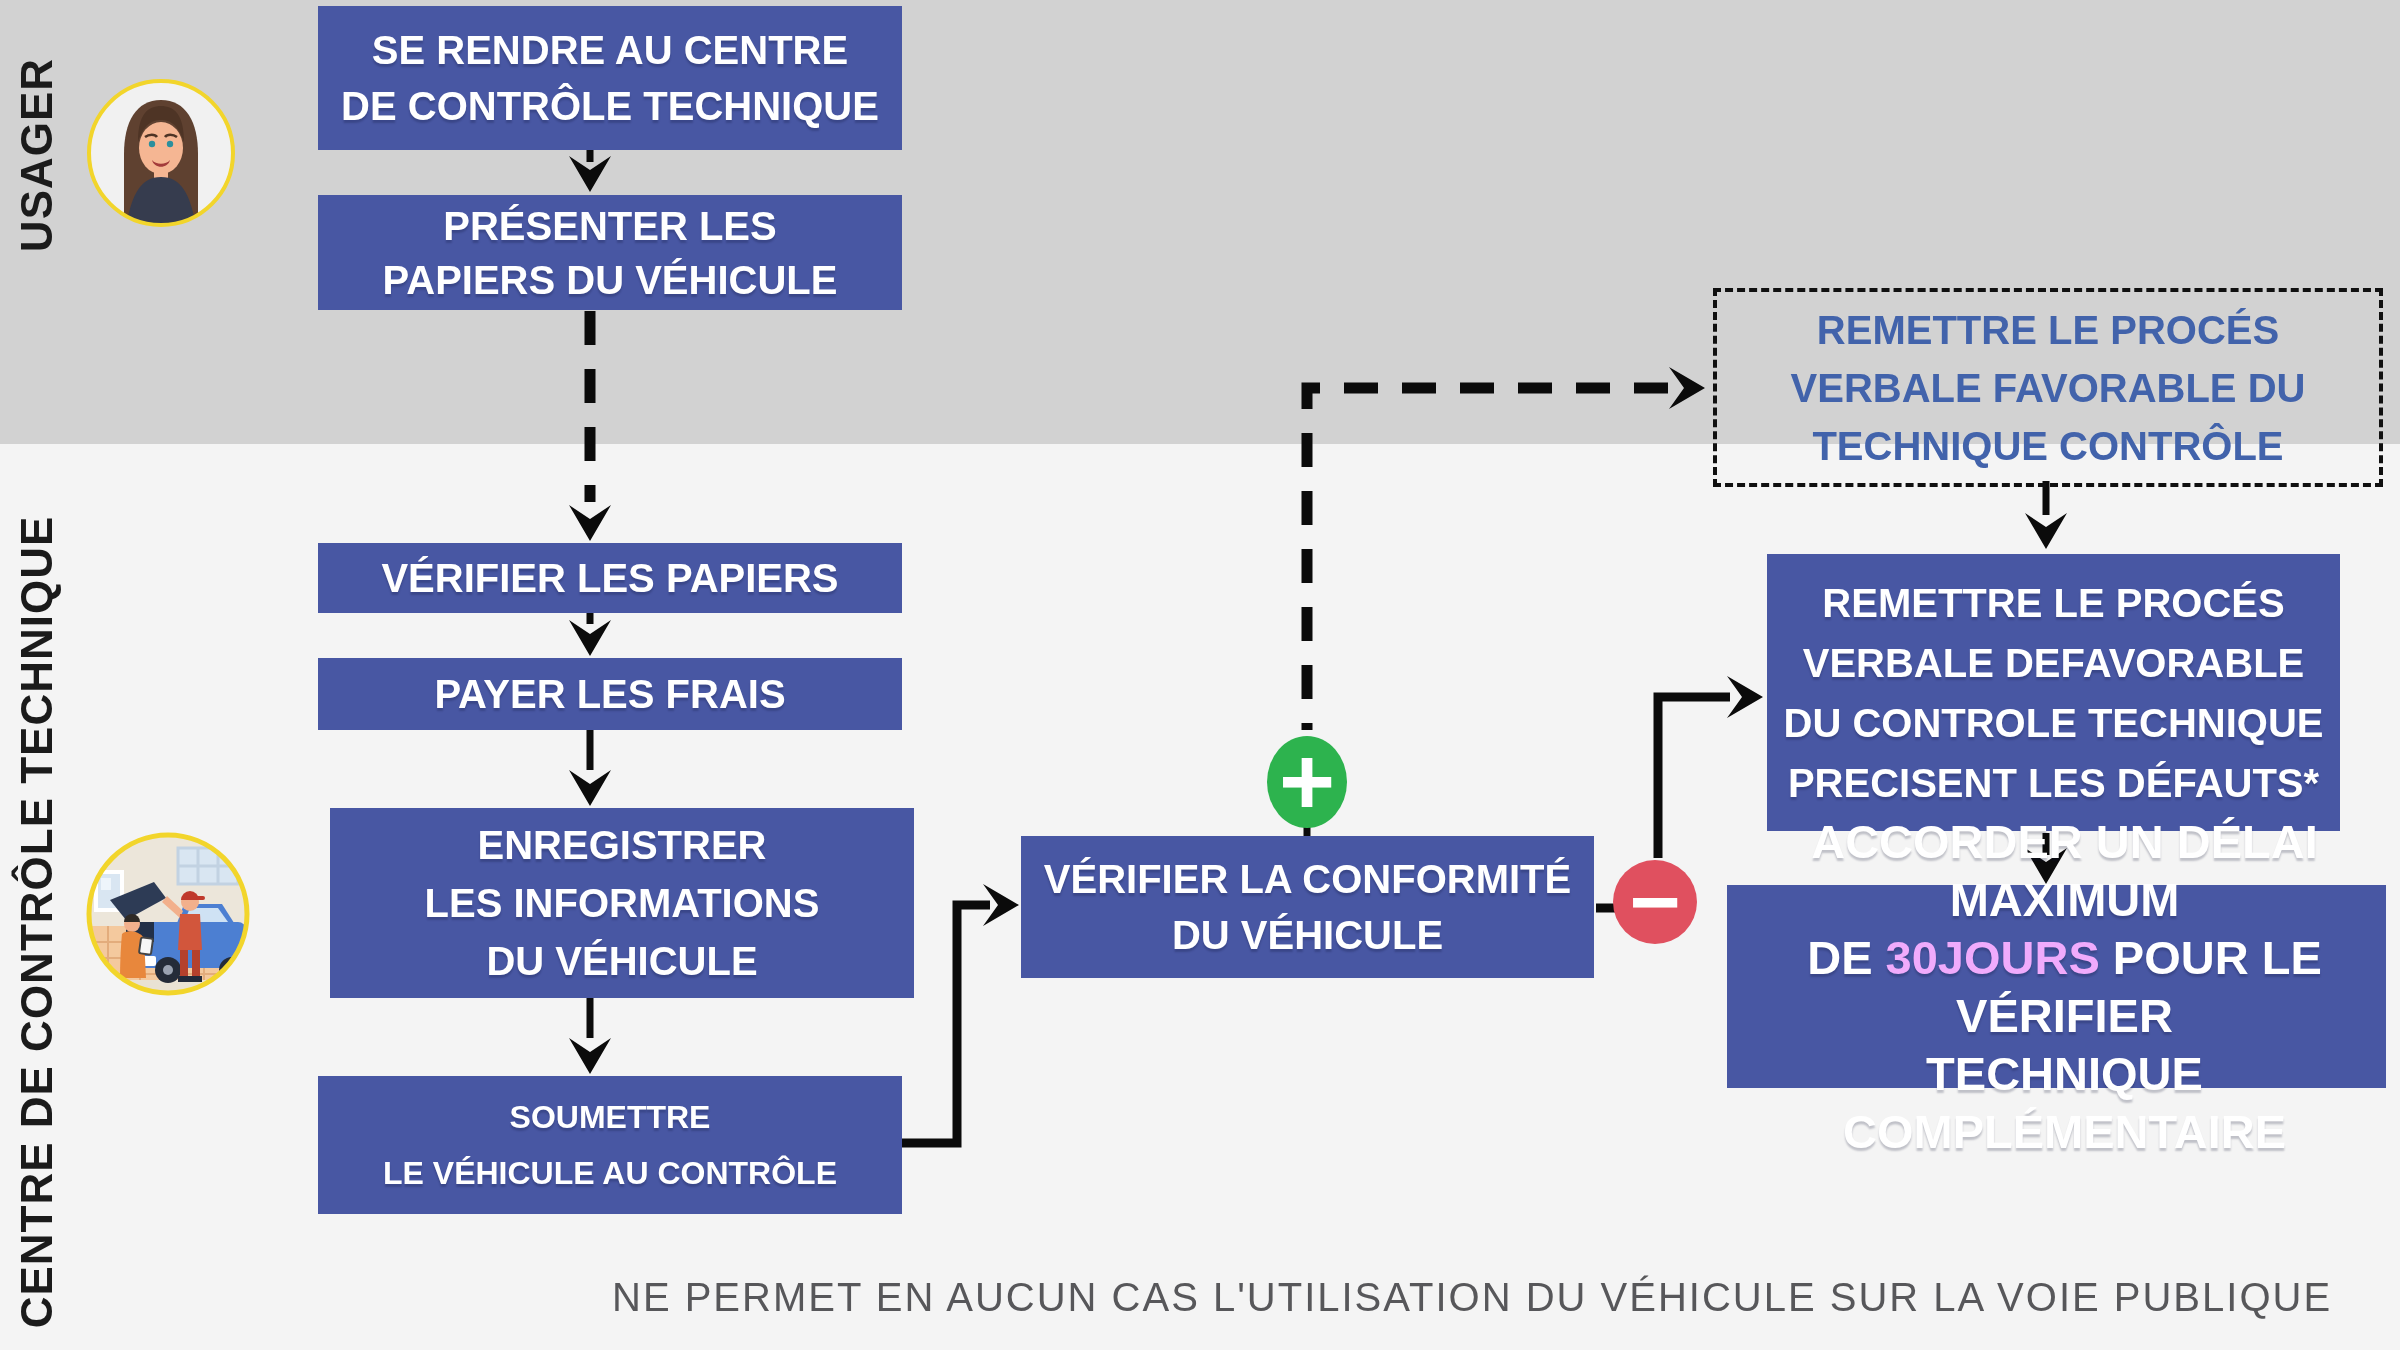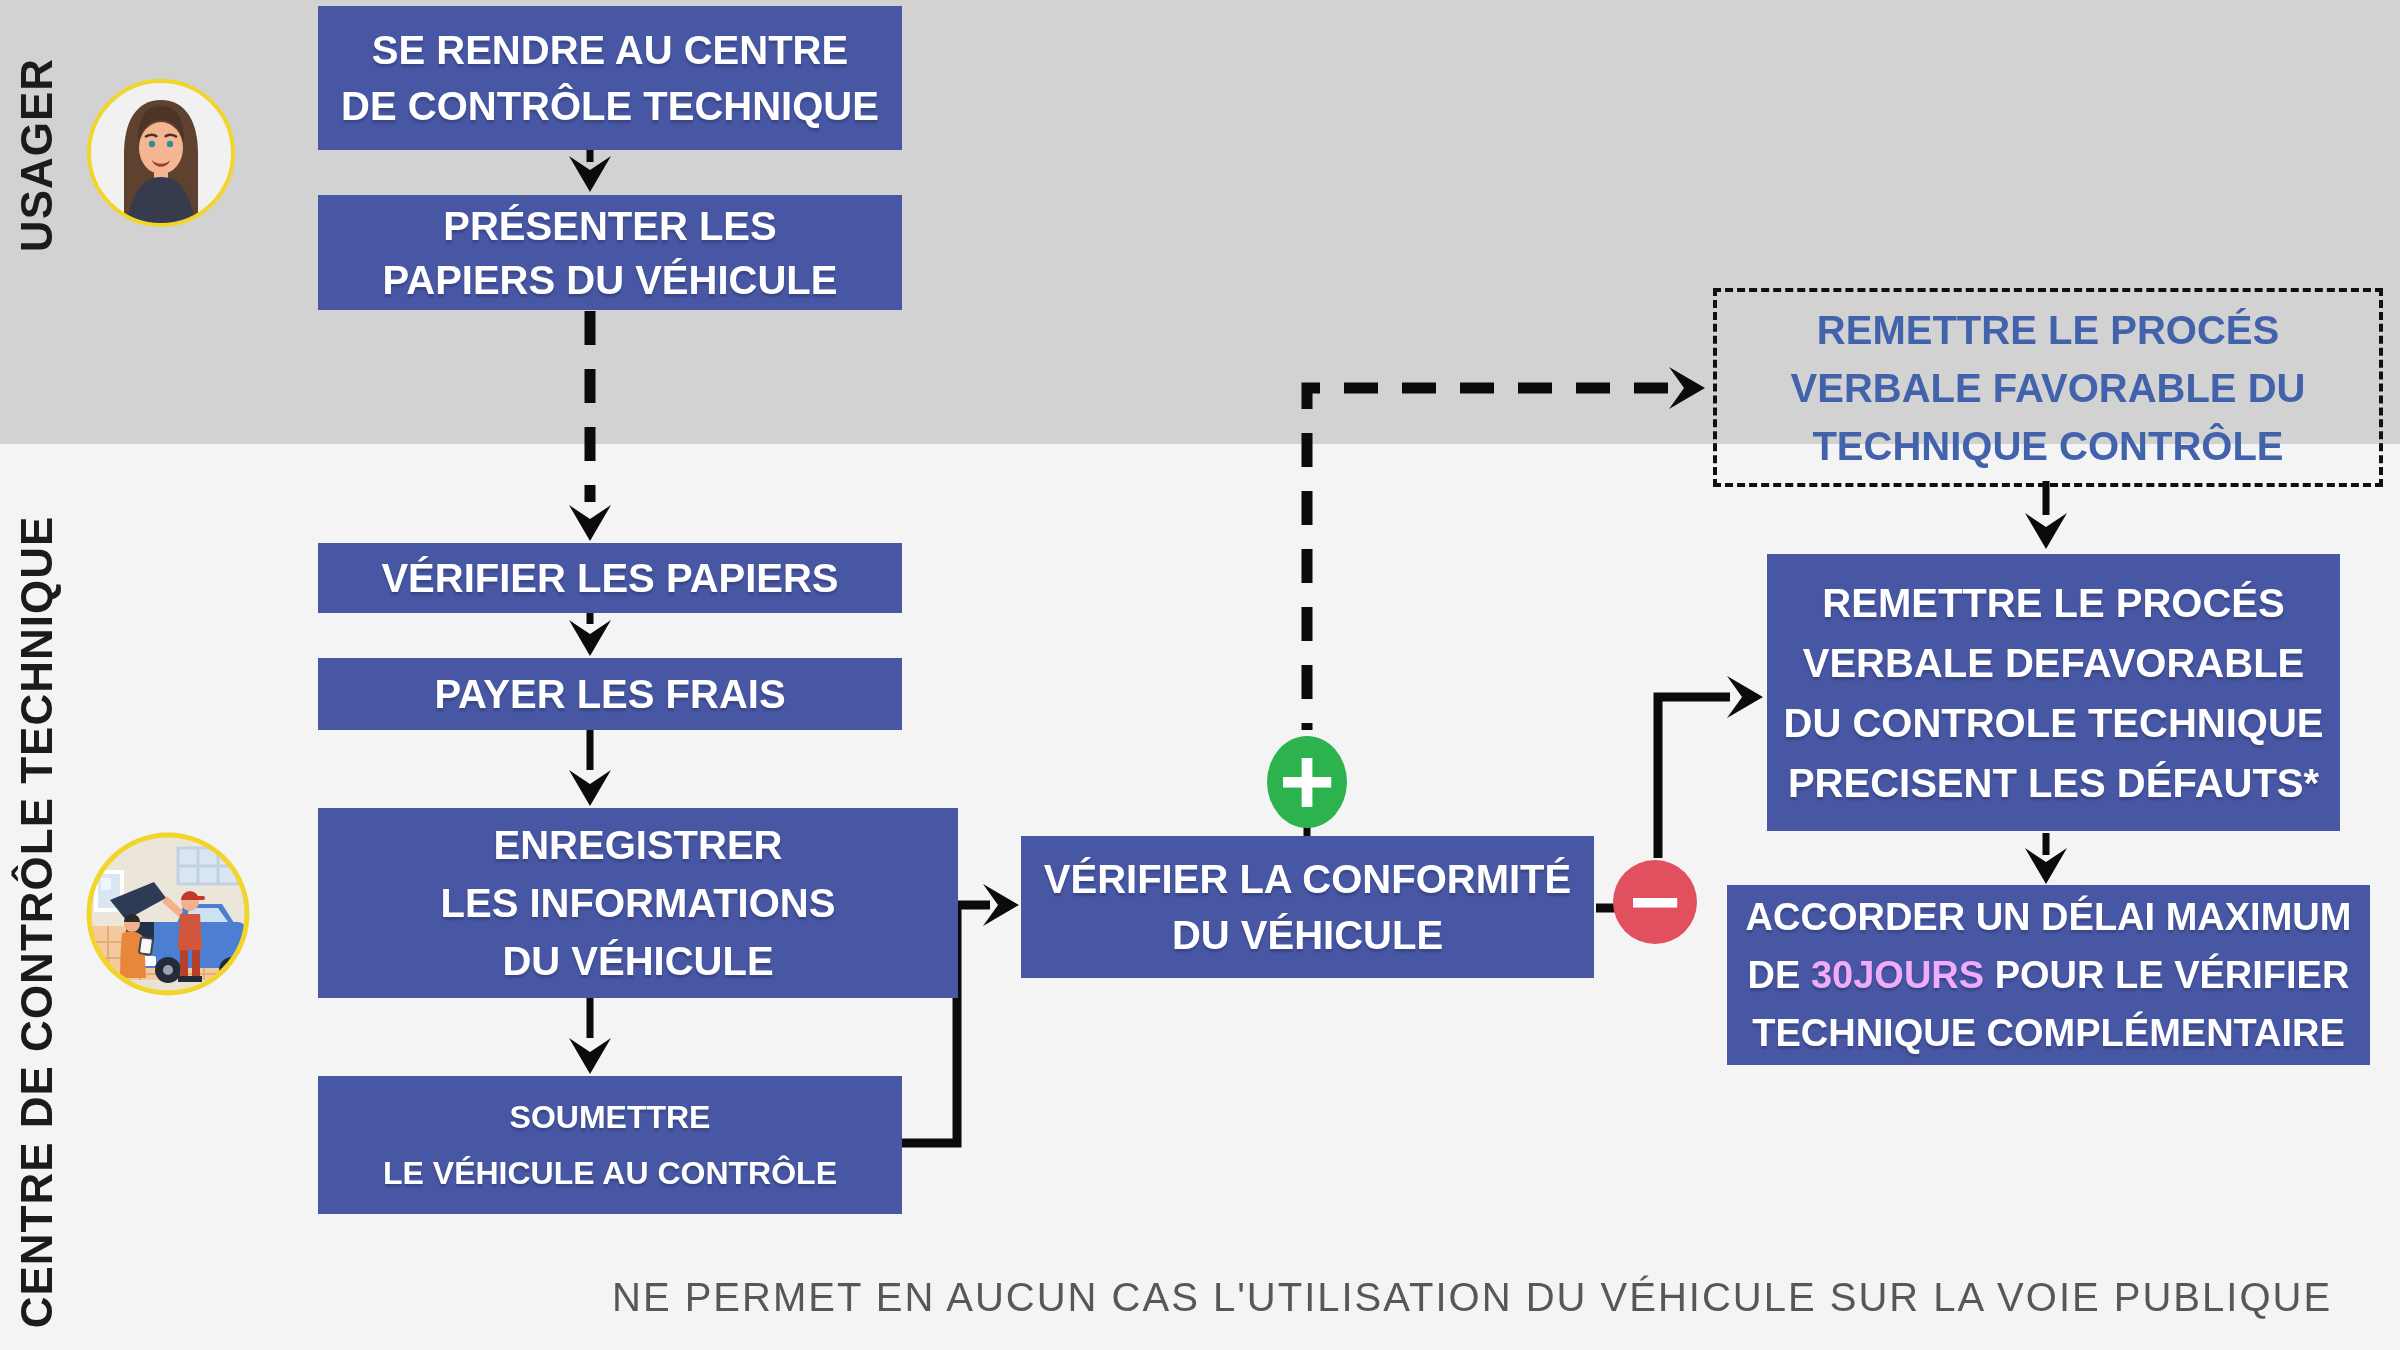--- a/index.html
+++ b/index.html
@@ -25,25 +25,25 @@
 
   .box{
     position:absolute;background:#4857a3;color:#ffffff;font-weight:700;
     display:flex;align-items:center;justify-content:center;text-align:center;
     white-space:pre-line;text-shadow:0 3px 2px rgba(10,15,45,.22);
   }
   #box-step1{left:318px;top:6px;width:584px;height:144px;font-size:40px;line-height:56px;}
   #box-step2{left:318px;top:195px;width:584px;height:115px;font-size:40px;line-height:54px;}
   #box-step3{left:318px;top:543px;width:584px;height:70px;font-size:40px;}
   #box-step4{left:318px;top:658px;width:584px;height:72px;font-size:40px;}
-  #box-step5{left:318px;top:808px;width:640px;height:190px;font-size:40px;line-height:58px;}
+  #box-step5{left:330px;top:808px;width:584px;height:190px;font-size:40px;line-height:58px;}
   #box-step6{left:318px;top:1076px;width:584px;height:138px;font-size:32px;line-height:56px;}
   #box-step7{left:1021px;top:836px;width:573px;height:142px;font-size:40px;line-height:56px;}
   #box-defavorable{left:1767px;top:554px;width:573px;height:277px;font-size:40px;line-height:60px;}
-  #box-accorder{left:1727px;top:885px;width:643px;height:180px;font-size:38px;line-height:58px;}
+  #box-accorder{left:1727px;top:885px;width:643px;height:203px;font-size:47px;line-height:58px;padding-left:16px;}
 
   .dashedbox{
     position:absolute;border:4px dashed #101010;background:transparent;
     color:#4263ab;font-weight:700;display:flex;align-items:center;justify-content:center;
     text-align:center;white-space:pre-line;
   }
   #box-favorable{left:1713px;top:288px;width:662px;height:191px;font-size:40px;line-height:58px;}
 
   .hl{color:#f0abfc;}
 

